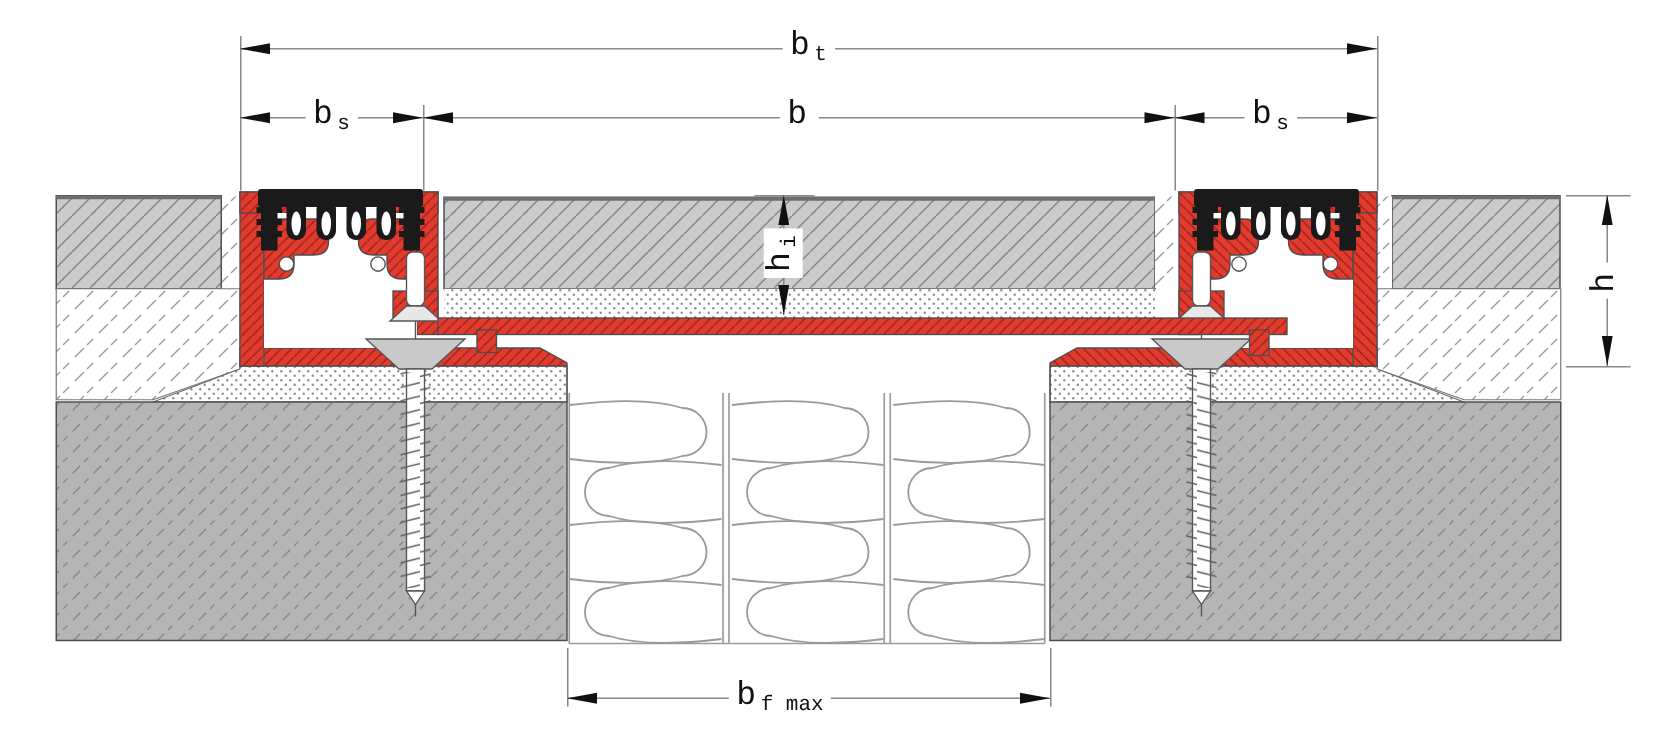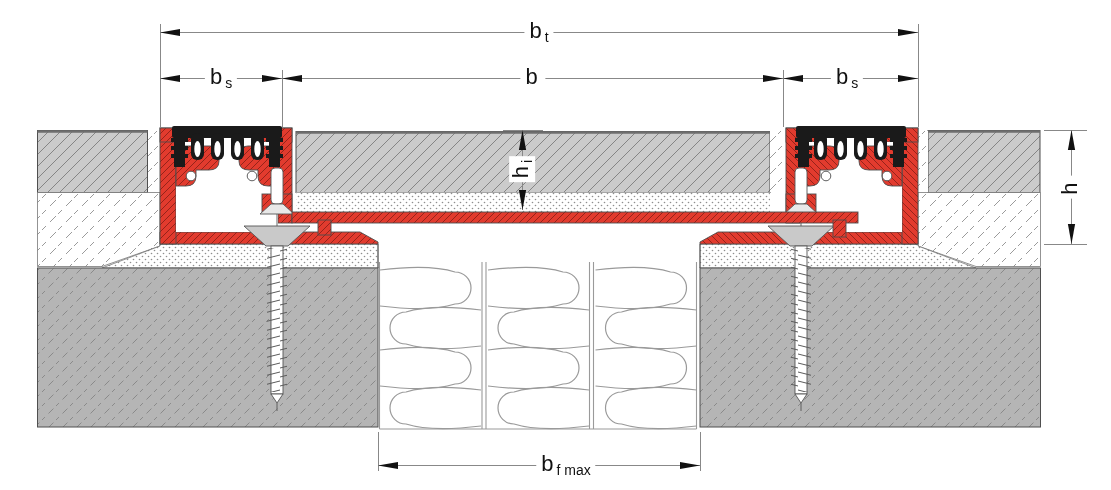--- a/index.html
+++ b/index.html
@@ -1,17 +1,17 @@
 <!DOCTYPE html>
 <html><head>
 <meta charset="utf-8">
 <style>
   html,body{margin:0;padding:0;background:#fff;}
   .stage{position:relative;width:1111px;height:490px;background:#fff;overflow:hidden;
-         font-family:Liberation Sans, sans-serif;}
+         font-family:Liberation Mono, monospace;}
   .stage svg{position:absolute;left:0;top:0;}
   .dim-label{position:absolute;transform:translate(-50%,-50%);background:#fff;
              padding:0 5px;font-size:22px;color:#111;line-height:1.05;white-space:nowrap;
              z-index:5;}
   .dim-label.rot{transform:translate(-50%,-50%) rotate(-90deg);padding:0 4px;}
   .dim-label .sub{font-size:14px;vertical-align:-4px;margin-left:3px;}
 </style>
 </head>
 <body>
 
@@ -210,19 +210,19 @@
 </svg>
 
 <div class="dim-label" style="left:539px;top:32px"><span>b</span><span class="sub">t</span></div>
 
 <div class="dim-label" style="left:221px;top:78px"><span>b</span><span class="sub">s</span></div>
 
 <div class="dim-label" style="left:533px;top:78px"><span>b</span><span class="sub"></span></div>
 
 <div class="dim-label" style="left:847px;top:78px"><span>b</span><span class="sub">s</span></div>
 
-<div class="dim-label" style="left:566px;top:465px"><span>b</span><span class="sub">f max</span></div>
+<div class="dim-label" style="left:520px;top:465px"><span>b</span><span class="sub">f max</span></div>
 
 <div class="dim-label rot" style="left:522px;top:169px"><span>h</span><span class="sub">i</span></div>
 
 <div class="dim-label rot" style="left:1071px;top:187px"><span>h</span><span class="sub"></span></div>
 
 </div>
 
 </body></html>

